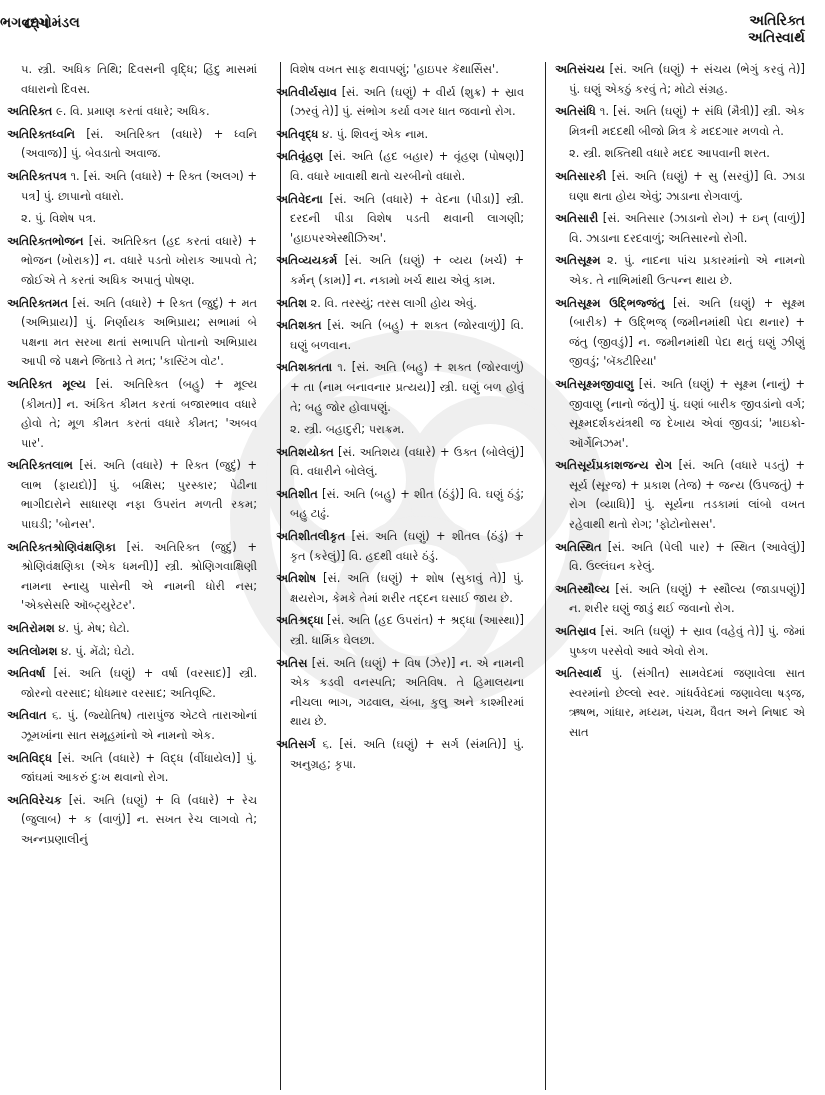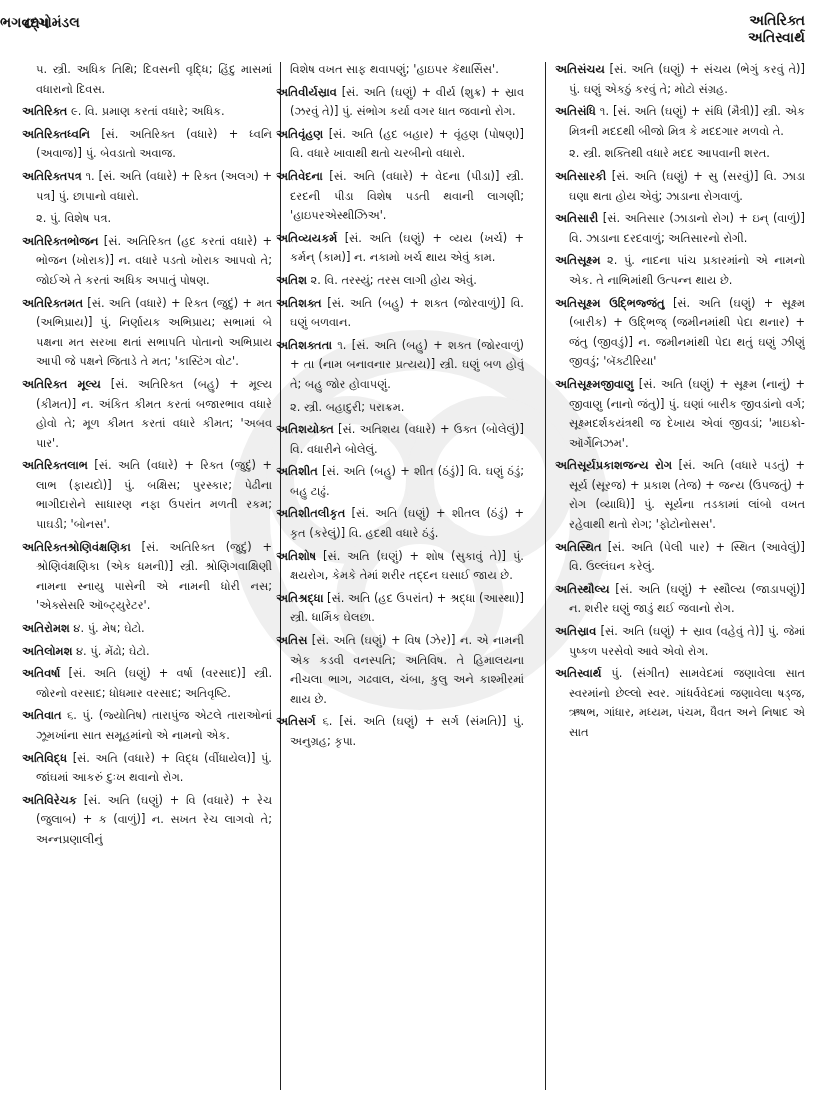--- a/index.html
+++ b/index.html
@@ -13,21 +13,21 @@
       pointer-events: none; opacity: 0.09;
     }
     .hdr { position: absolute; top: 0; left: 0; width: 825px; height: 60px; }
     .pgnum { position: absolute; left: 24px; top: 14px; font-size: 15px; font-weight: bold; }
     .runtitle { position: absolute; left: 0; width: 825px; top: 14px; font-size: 14px; font-weight: bold; }
     .guide { position: absolute; right: 20px; top: 12px; text-align: right; font-size: 14px; font-weight: bold; line-height: 17px; }
     .col {
       position: absolute; top: 60px; height: 1030px; overflow: hidden;
       font-size: 11.4px; line-height: 19.6px; text-align: justify;
     }
-    .col1 { left: 22px; width: 250px; }
+    .col1 { left: 7px; width: 250px; }
     .col2 { left: 276px; width: 248px; }
     .col3 { left: 555px; width: 250px; }
     .rule { position: absolute; top: 62px; height: 1028px; width: 0; border-left: 1.4px solid #222; }
     .rule1 { left: 280px; }
     .rule2 { left: 545px; }
     .entry { margin: 0 0 3px 0; padding-left: 14px; text-indent: -14px; }
     .entry.cont { text-indent: 0; }
     .hw { font-weight: bold; }
   </style>
 </head>
@@ -68,20 +68,21 @@
       <p class="entry"><span class="hw">અતિરોમશ</span><span> ૪. પું. મેષ; ઘેટો.</span></p>
       <p class="entry"><span class="hw">અતિલોમશ</span><span> ૪. પું. મેંઢો; ઘેટો.</span></p>
       <p class="entry"><span class="hw">અતિવર્ષા</span><span> [સં. અતિ (ઘણું) + વર્ષા (વરસાદ)] સ્ત્રી. જોરનો વરસાદ; ધોધમાર વરસાદ; અતિવૃષ્ટિ.</span></p>
       <p class="entry"><span class="hw">અતિવાત</span><span> ૬. પું. (જ્યોતિષ) તારાપુંજ એટલે તારાઓનાં ઝૂમખાંના સાત સમૂહમાંનો એ નામનો એક.</span></p>
       <p class="entry"><span class="hw">અતિવિદ્ધ</span><span> [સં. અતિ (વધારે) + વિદ્ધ (વીંધાયેલ)] પું. જાંઘમાં આકરું દુઃખ થવાનો રોગ.</span></p>
       <p class="entry"><span class="hw">અતિવિરેચક</span><span> [સં. અતિ (ઘણું) + વિ (વધારે) + રેચ (જુલાબ) + ક (વાળું)] ન. સખત રેચ લાગવો તે; અન્નપ્રણાલીનું</span></p>
     </div>
   <div class="col col2">
       <p class="entry cont"><span>વિશેષ વખત સાફ થવાપણું; 'હાઇપર કૅથાર્સિસ'.</span></p>
       <p class="entry"><span class="hw">અતિવીર્યસ્રાવ</span><span> [સં. અતિ (ઘણું) + વીર્ય (શુક્ર) + સ્રાવ (ઝરવું તે)] પું. સંભોગ કર્યા વગર ધાત જવાનો રોગ.</span></p>
+      <p class="entry"><span class="hw">અતિવૃદ્ધ</span><span> ૪. પું. શિવનું એક નામ.</span></p>
       <p class="entry"><span class="hw">અતિવૃંહણ</span><span> [સં. અતિ (હદ બહાર) + વૃંહણ (પોષણ)] વિ. વધારે ખાવાથી થતો ચરબીનો વધારો.</span></p>
       <p class="entry"><span class="hw">અતિવેદના</span><span> [સં. અતિ (વધારે) + વેદના (પીડા)] સ્ત્રી. દરદની પીડા વિશેષ પડતી થવાની લાગણી; 'હાઇપરએસ્થીઝિઅ'.</span></p>
       <p class="entry"><span class="hw">અતિવ્યયકર્મ</span><span> [સં. અતિ (ઘણું) + વ્યય (ખર્ચ) + કર્મન્ (કામ)] ન. નકામો ખર્ચ થાય એવું કામ.</span></p>
       <p class="entry"><span class="hw">અતિશ</span><span> ૨. વિ. તરસ્યું; તરસ લાગી હોય એવું.</span></p>
       <p class="entry"><span class="hw">અતિશક્ત</span><span> [સં. અતિ (બહુ) + શક્ત (જોરવાળું)] વિ. ઘણું બળવાન.</span></p>
       <p class="entry"><span class="hw">અતિશક્તતા</span><span> ૧. [સં. અતિ (બહુ) + શક્ત (જોરવાળું) + તા (નામ બનાવનાર પ્રત્યય)] સ્ત્રી. ઘણું બળ હોવું તે; બહુ જોર હોવાપણું.</span></p>
       <p class="entry cont"><span>૨. સ્ત્રી. બહાદુરી; પરાક્રમ.</span></p>
       <p class="entry"><span class="hw">અતિશયોક્ત</span><span> [સં. અતિશય (વધારે) + ઉક્ત (બોલેલું)] વિ. વધારીને બોલેલું.</span></p>
       <p class="entry"><span class="hw">અતિશીત</span><span> [સં. અતિ (બહુ) + શીત (ઠંડું)] વિ. ઘણું ઠંડું; બહુ ટાઢું.</span></p>
       <p class="entry"><span class="hw">અતિશીતલીકૃત</span><span> [સં. અતિ (ઘણું) + શીતલ (ઠંડું) + કૃત (કરેલું)] વિ. હદથી વધારે ઠંડું.</span></p>

